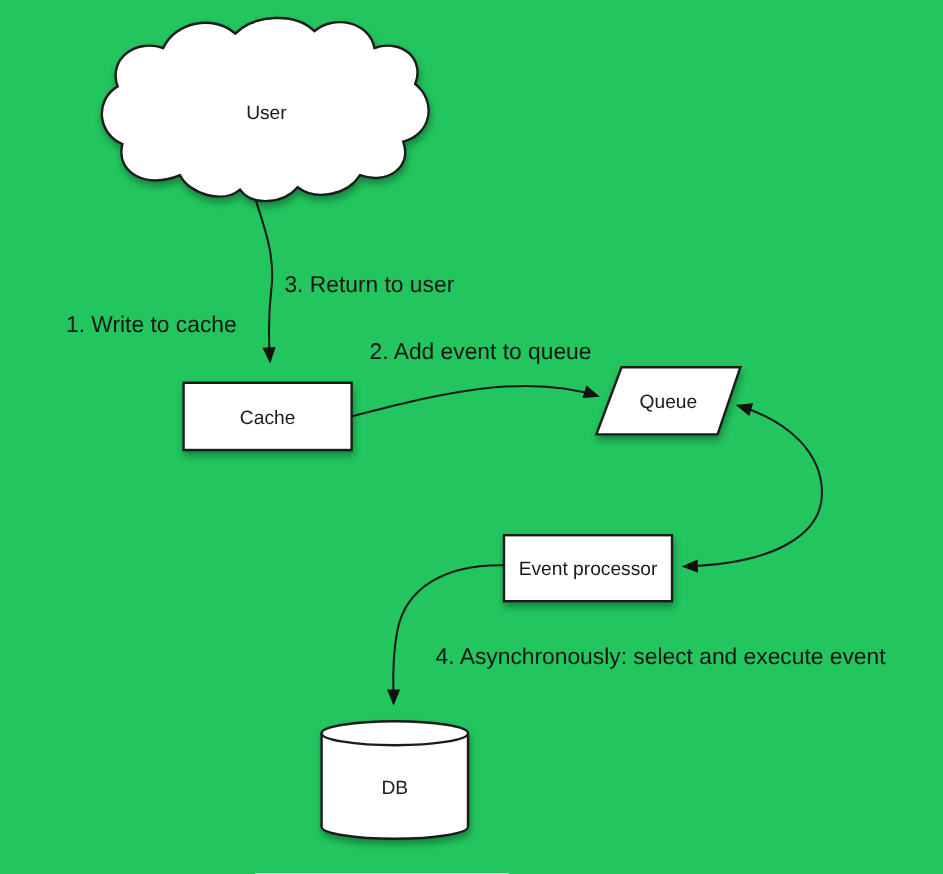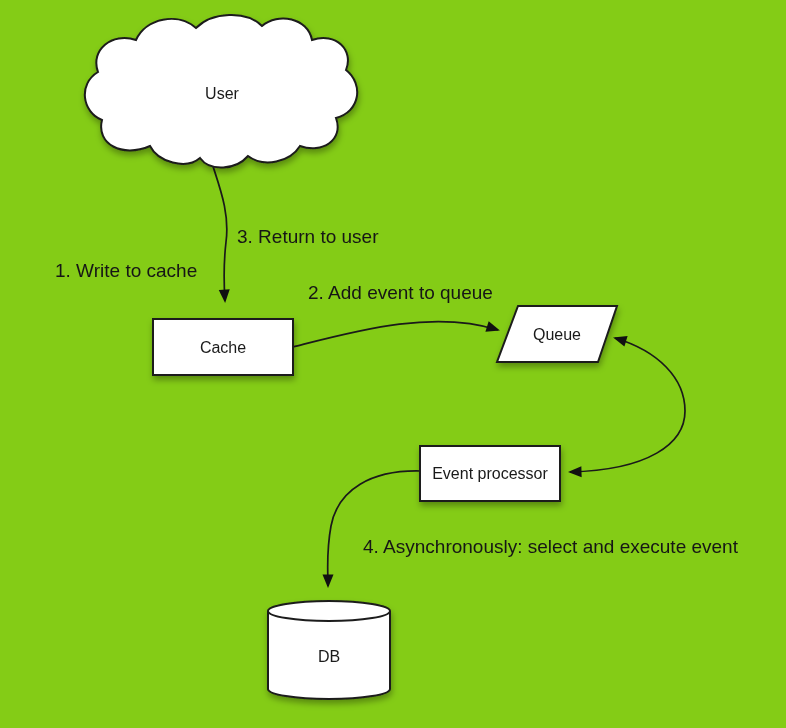--- a/index.html
+++ b/index.html
@@ -4,21 +4,21 @@
 <style>
   html, body {
     margin: 0;
     padding: 0;
     background: #ffffff;
   }
   .stage {
     position: relative;
     width: 786px;
     height: 728px;
-    background: #84cc16;
+    background: #22c55e;
     overflow: hidden;
     font-family: "Liberation Sans", sans-serif;
   }
   svg { display: block; }
   .shape {
     fill: #ffffff;
     stroke: #1c1c1c;
     stroke-width: 2;
   }
   .edge {

